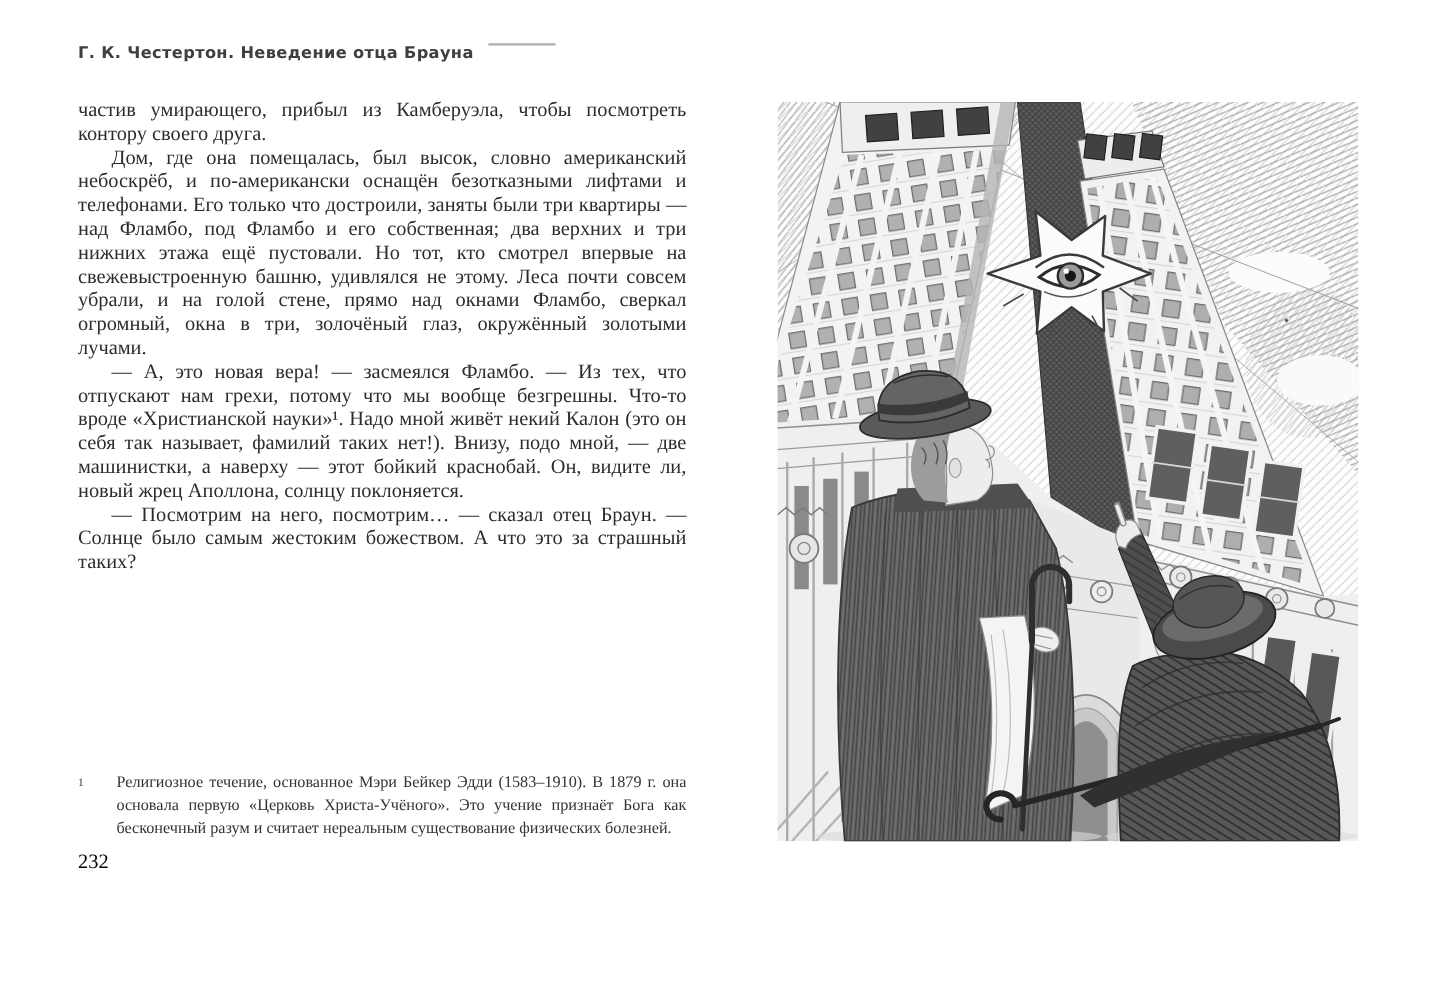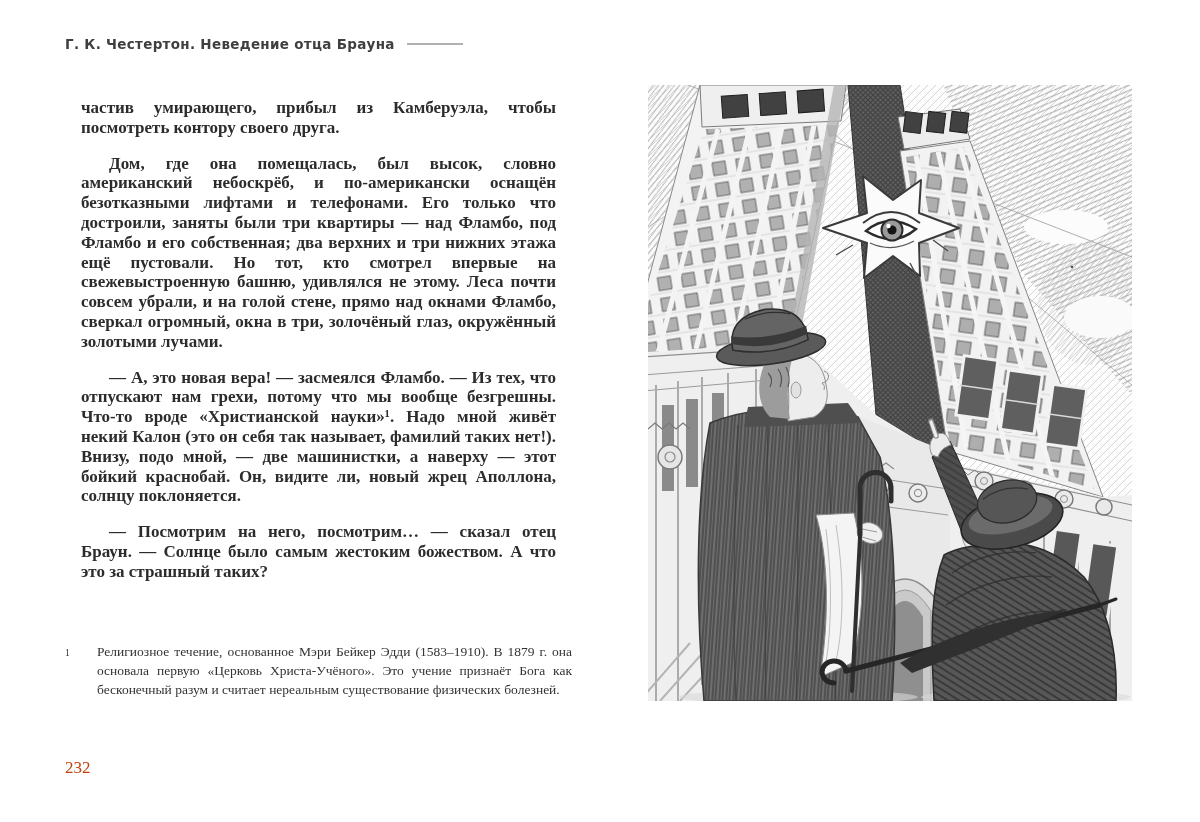--- a/index.html
+++ b/index.html
@@ -6,41 +6,41 @@
   body{
     width:1200px;height:822px;position:relative;
     background:#ffffff;color:#2f2f2f;
     font-family:"Liberation Serif","DejaVu Serif",serif;
     overflow:hidden;
   }
   .running-head{
     position:absolute;left:65px;top:36px;
     font-family:"DejaVu Sans","Liberation Sans",sans-serif;
     font-weight:bold;font-size:13.5px;color:#3f3f3f;letter-spacing:.3px;
-    display:flex;align-items:center;gap:12px;white-space:nowrap;
+    display:flex;gap:12px;white-space:nowrap;
   }
   .head-rule{width:56px;height:2px;background:#b0b0b0;display:inline-block;}
   .text-column{
     position:absolute;left:65px;top:82px;width:507px;
     font-size:17px;line-height:19.8px;text-align:justify;
     color:#2c2c2c;
   }
-  .text-column p{margin:16px;padding:0;font-weight:bold;}
+  .text-column p{margin:0;padding:0;}
   .text-column p.indent{text-indent:28px;}
   .footnote{
     position:absolute;left:65px;top:642px;width:507px;
     font-size:13.5px;line-height:19px;text-align:justify;color:#333;
     display:flex;
   }
   .footnote .fn-marker{
     flex:0 0 32px;font-size:9.5px;vertical-align:top;padding-top:2px;
   }
   .footnote .fn-text{flex:1;}
   .page-number{
-    position:absolute;left:65px;top:758px;font-size:17px;color:#c2410c;
+    position:absolute;left:65px;top:708px;font-size:17px;color:#000000;
   }
   .illustration{
     position:absolute;left:648px;top:85px;width:484px;height:616px;margin:0;
   }
   .illustration svg{display:block;}
 </style>
 </head>
 <body>
 
 <header class="running-head">

